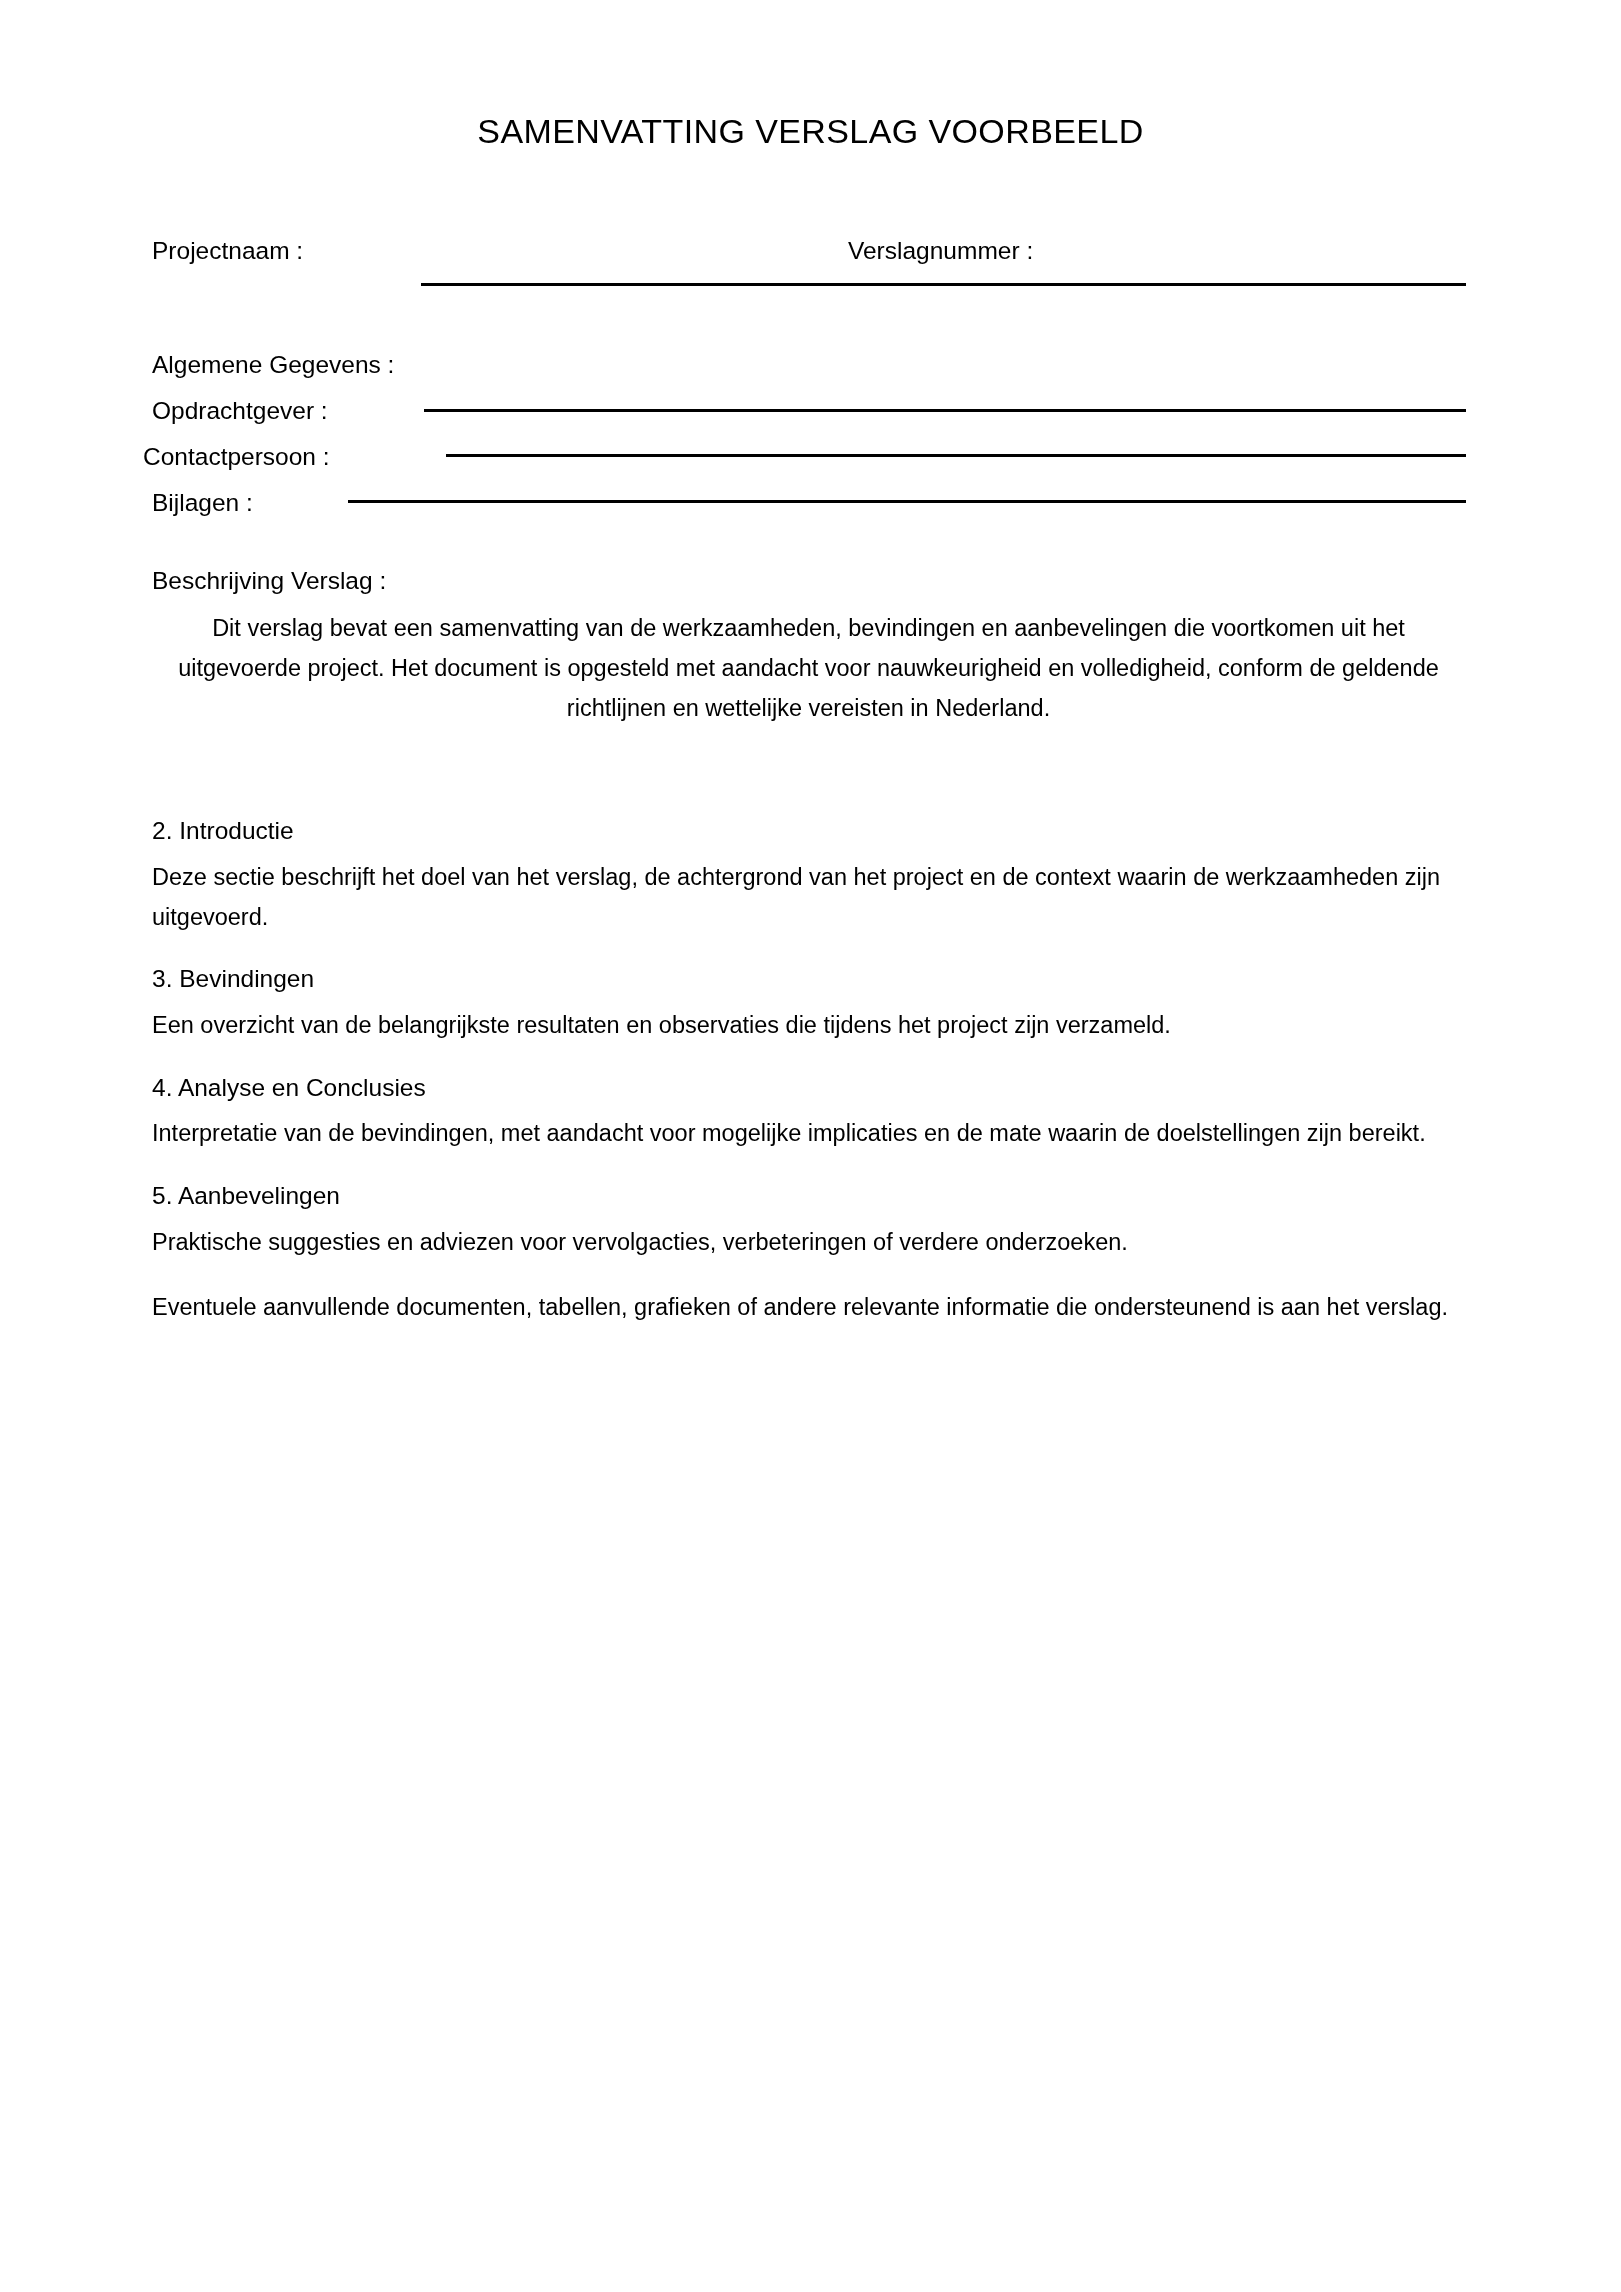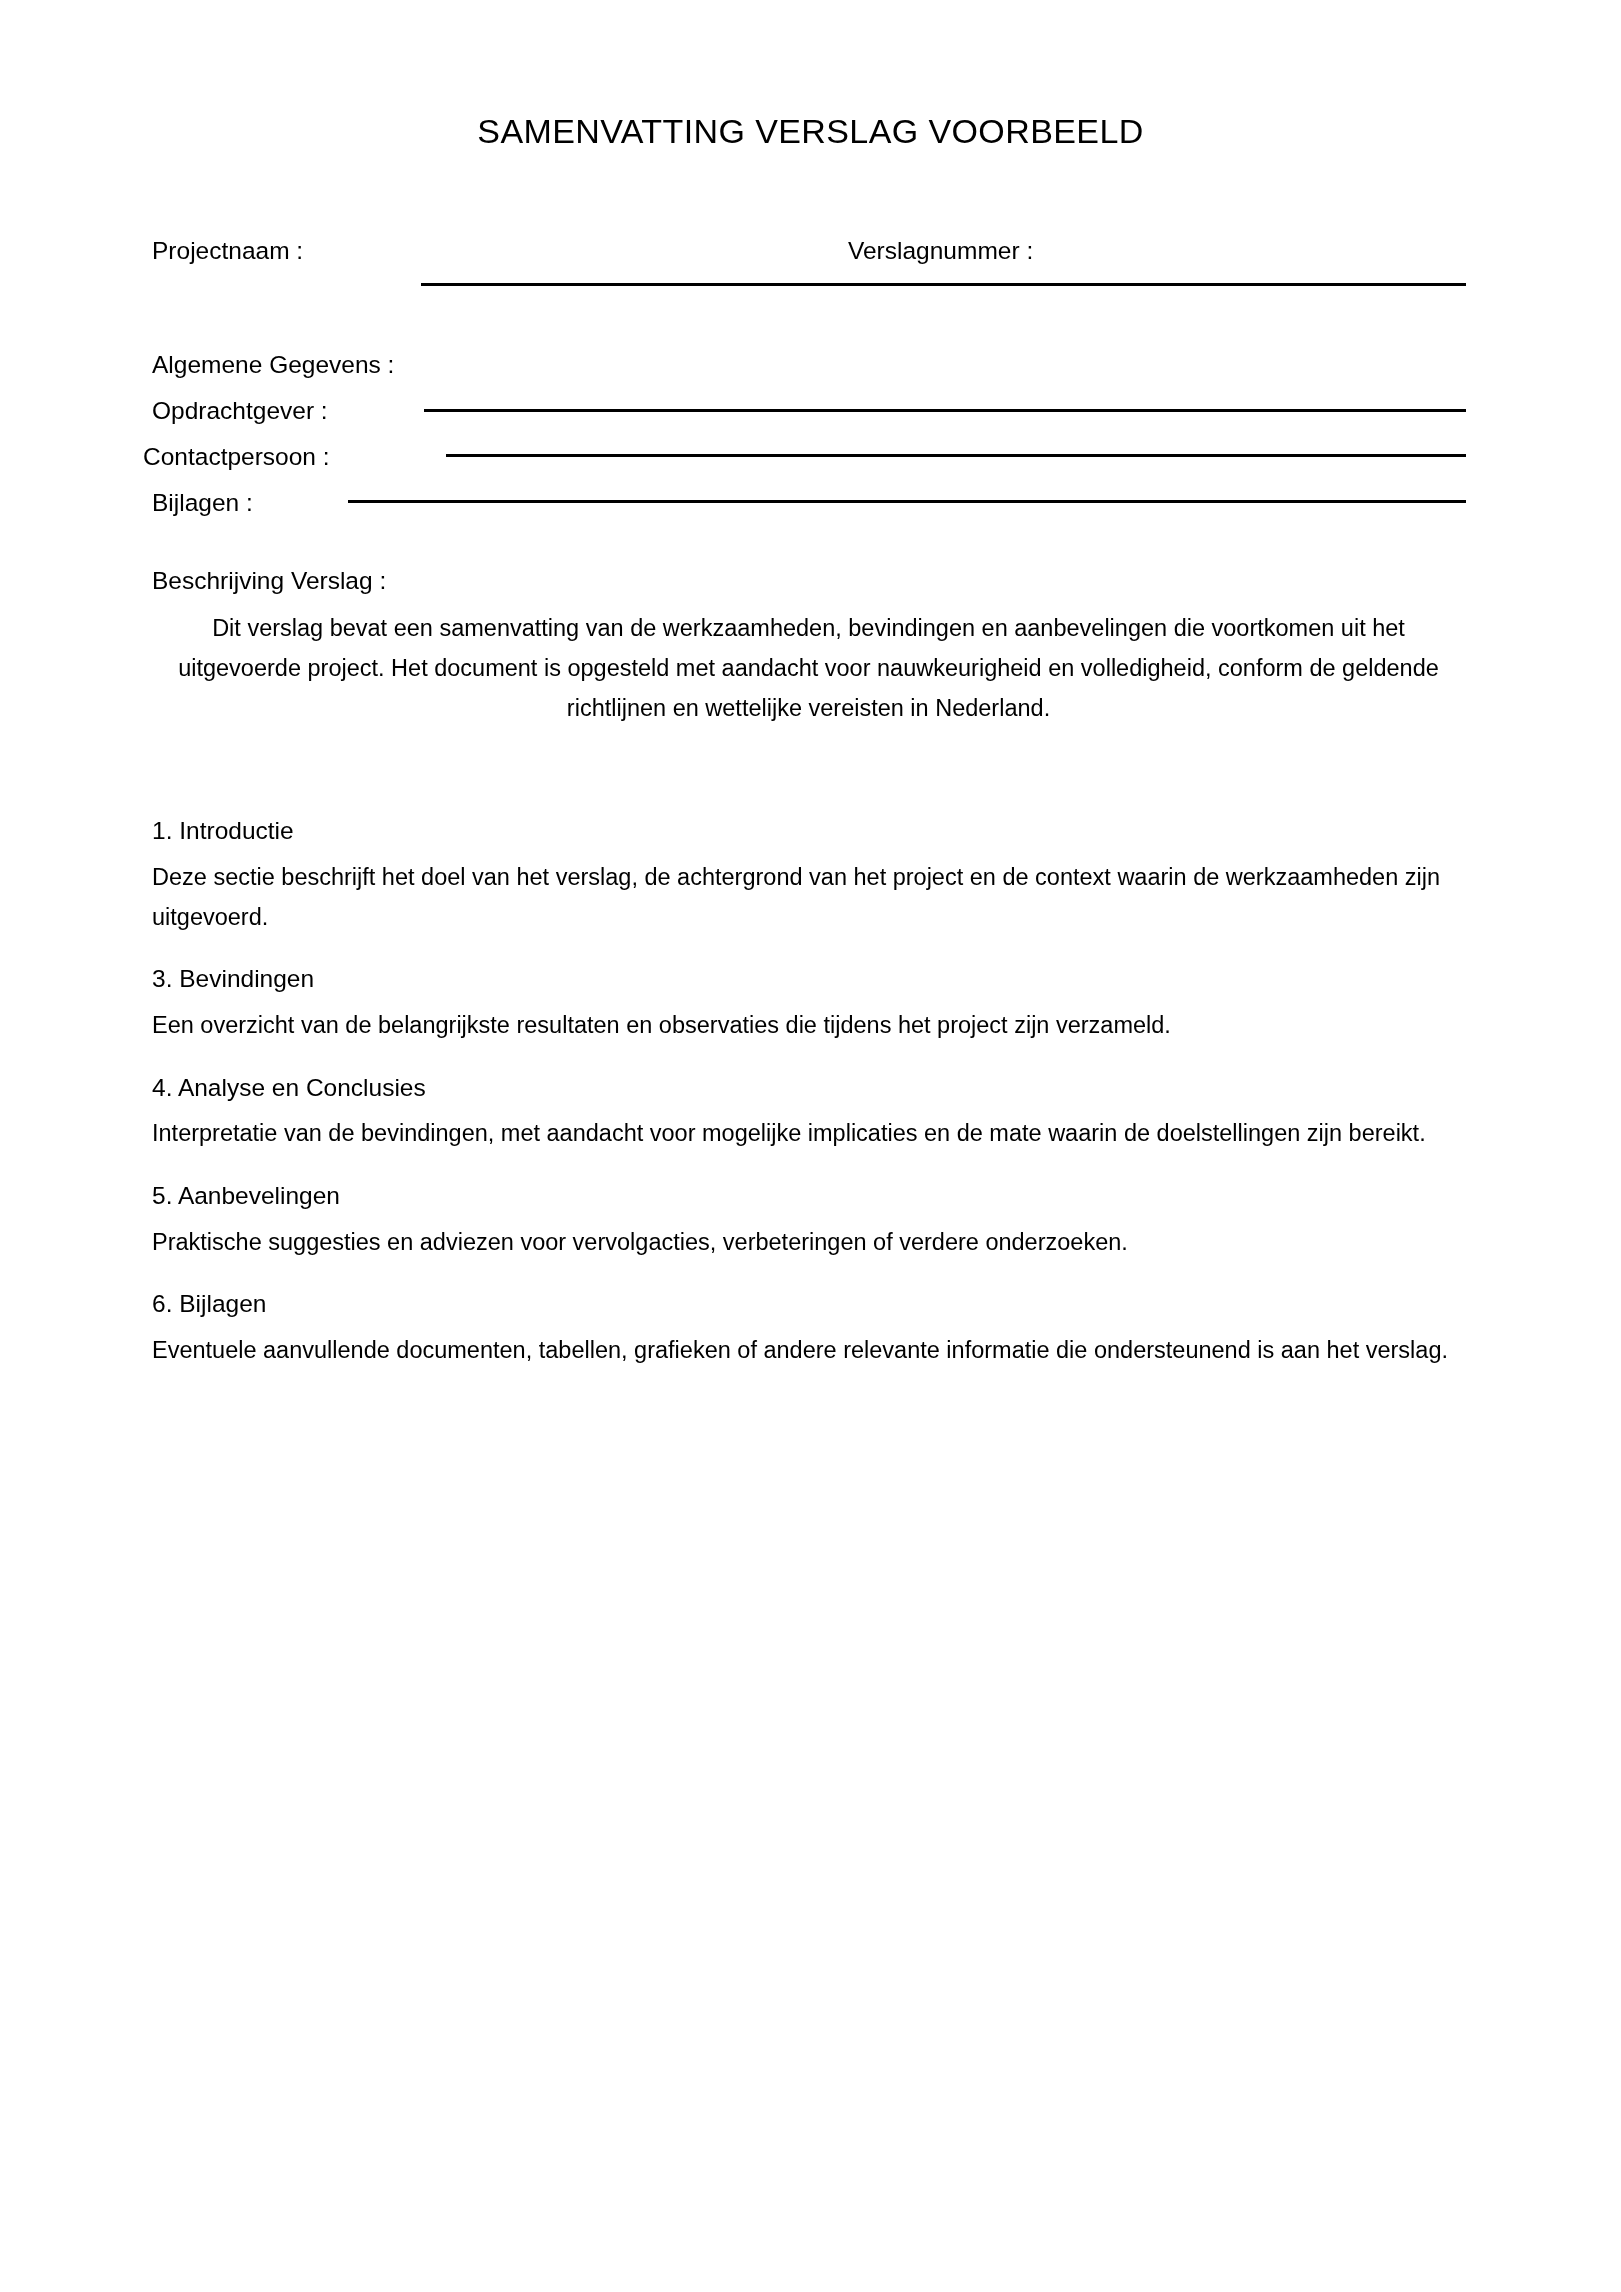--- a/index.html
+++ b/index.html
@@ -192,41 +192,40 @@
 
   <div class="ag-label-3">Bijlagen :</div>
   <div class="ag-rule-3"></div>
 
   <div class="desc-title">Beschrijving Verslag :</div>
   <div class="desc-body">Dit verslag bevat een samenvatting van de werkzaamheden, bevindingen en aanbevelingen die voortkomen uit het uitgevoerde project. Het document is opgesteld met aandacht voor nauwkeurigheid en volledigheid, conform de geldende richtlijnen en wettelijke vereisten in Nederland.</div>
 
   <div class="sections">
 
     <div class="section">
-      <div class="section-heading">1. Introductie</div>
+      <div class="section-heading">2. Introductie</div>
       <div class="section-body">Deze sectie beschrijft het doel van het verslag, de achtergrond van het project en de context waarin de werkzaamheden zijn uitgevoerd.</div>
     </div>
 
 
     <div class="section">
       <div class="section-heading">3. Bevindingen</div>
       <div class="section-body">Een overzicht van de belangrijkste resultaten en observaties die tijdens het project zijn verzameld.</div>
     </div>
 
     <div class="section">
       <div class="section-heading">4. Analyse en Conclusies</div>
       <div class="section-body">Interpretatie van de bevindingen, met aandacht voor mogelijke implicaties en de mate waarin de doelstellingen zijn bereikt.</div>
     </div>
 
     <div class="section">
       <div class="section-heading">5. Aanbevelingen</div>
       <div class="section-body">Praktische suggesties en adviezen voor vervolgacties, verbeteringen of verdere onderzoeken.</div>
     </div>
 
     <div class="section">
-      <div class="section-heading">6. Bijlagen</div>
       <div class="section-body">Eventuele aanvullende documenten, tabellen, grafieken of andere relevante informatie die ondersteunend is aan het verslag.</div>
     </div>
 
   </div>
 
 </div>
 
 
 </body></html>

